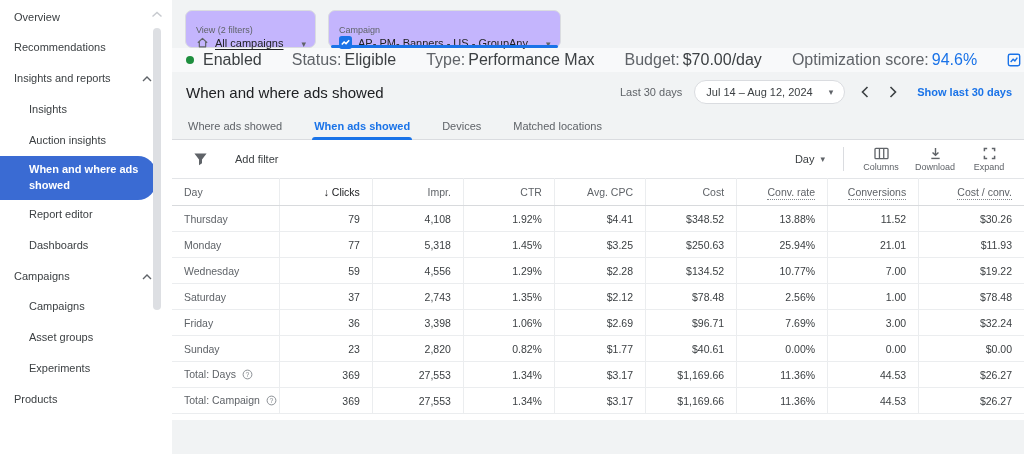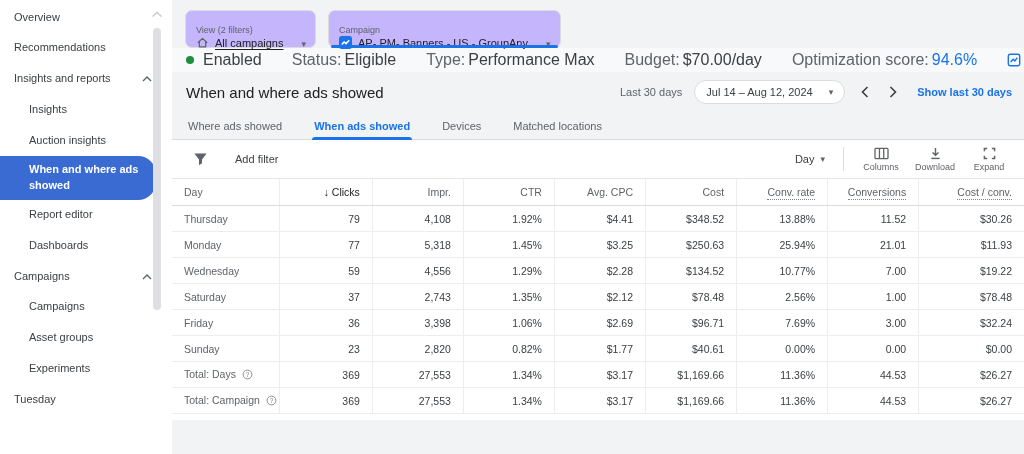--- a/index.html
+++ b/index.html
@@ -113,21 +113,21 @@
       <div class="sb-item sub">
         <span>Campaigns</span>
       </div>
       <div class="sb-item sub">
         <span>Asset groups</span>
       </div>
       <div class="sb-item sub">
         <span>Experiments</span>
       </div>
       <div class="sb-item top">
-        <span>Tuesday</span>
+        <span>Products</span>
       </div>
       <div class="sb-item section"></div>
     </div>
   <span class="sb-scroll-up">
     <svg width="12" height="7" viewBox="0 0 12 7">
         <polyline points="1.5,5.5 6,1.5 10.5,5.5" fill="none" stroke="currentColor" stroke-width="1.5"></polyline>
       </svg>
   </span>
   <div class="sb-thumb"></div>
 </div>

